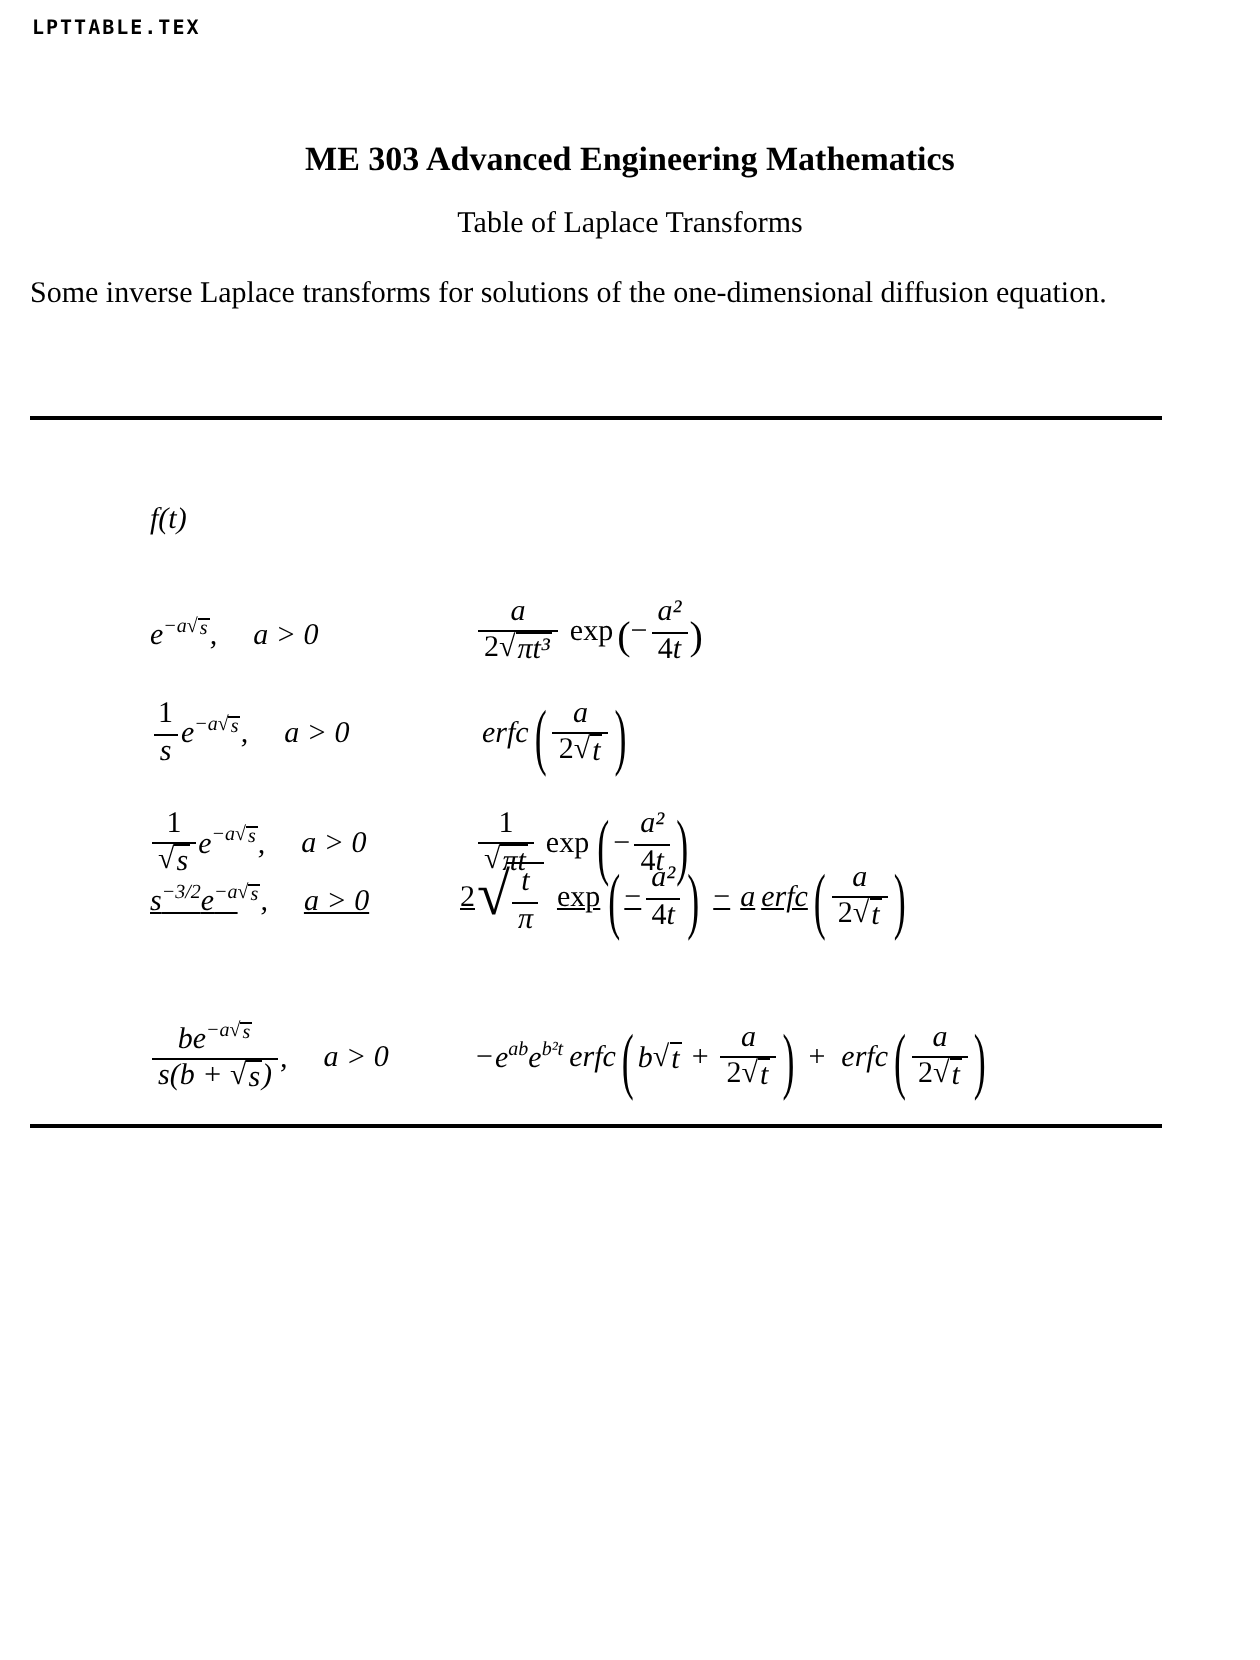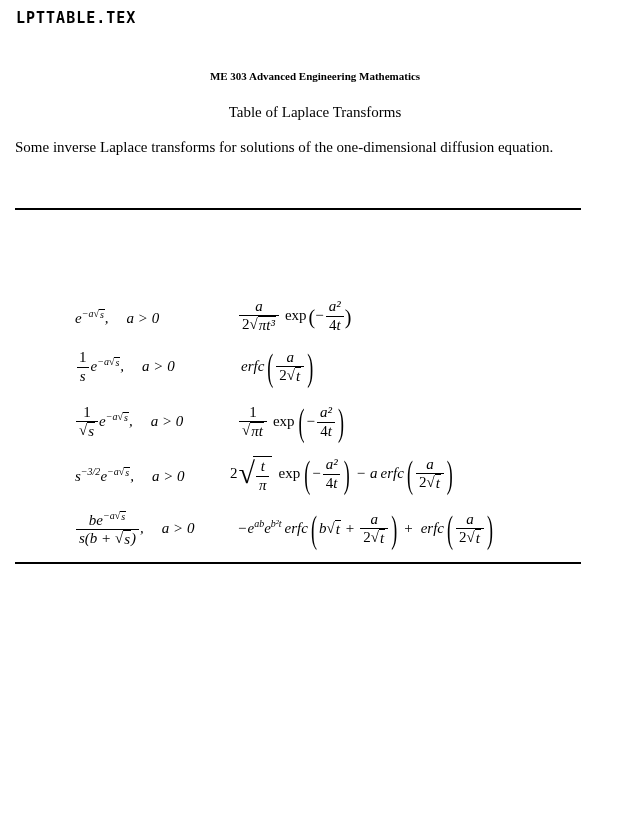--- a/index.html
+++ b/index.html
@@ -4,45 +4,45 @@
 <style>
   * { margin:0; padding:0; box-sizing:border-box; }
   html,body { background:#ffffff; }
   body {
     width:630px; height:830px; position:relative; overflow:hidden;
     color:#000; font-family:"Liberation Serif","DejaVu Serif",serif;
   }
   .filename {
     position:absolute; top:9px; left:16px;
     font-family:"DejaVu Sans Mono","Liberation Mono",monospace;
-    font-size:15px; font-weight:bold; letter-spacing:1px;
+    font-size:10px; font-weight:bold; letter-spacing:1px;
   }
   .title {
     position:absolute; top:70px; left:0; width:100%;
-    text-align:center; font-size:11px; font-weight:bold;
+    text-align:center; font-size:17px; font-weight:bold;
   }
   .subtitle {
     position:absolute; top:104px; left:0; width:100%;
     text-align:center; font-size:15px;
   }
   .desc {
     position:absolute; top:136px; left:15px; width:566px;
     font-size:15px; line-height:22px; text-align:justify;
   }
   .rule { position:absolute; left:15px; width:566px; border-top:2px solid #000; }
   .rule1 { top:208px; }
   .rule2 { top:562px; }
 
   
   .trow { position:absolute; left:75px; display:flex; align-items:center; width:505px; }
   .thead { top:252px; height:30px; align-items:flex-start; }
   .r1 { top:294px; height:46px; }
   .r2 { top:344px; height:48px; }
   .r3 { top:397px; height:52px; }
-  .r4 { top:449px; height:52px; }
+  .r4 { top:424px; height:52px;text-decoration:underline; }
   .r5 { top:503px; height:54px; }
   .c1 { flex:0 0 163px; }
   .c2 { flex:1 1 auto; }
   .r4 .c2 { margin-left:-8px; }
   .m  { font-size:15px; font-style:italic; white-space:nowrap; }
   .rm { font-style:normal; }
   .sp { font-size:10px; vertical-align:6px; }
   .sp .rb, .sp .rs { line-height:1.0; }
   .cm { }
   .cond { margin-left:18px; }
@@ -76,20 +76,21 @@
 <body>
 
 <div class="filename">LPTTABLE.TEX</div>
 <div class="title">ME 303 Advanced Engineering Mathematics</div>
 <div class="subtitle">Table of Laplace Transforms</div>
 <div class="desc">Some inverse Laplace transforms for solutions of the one-dimensional diffusion equation.</div>
 <div class="rule rule1"></div>
 <div class="rule rule2"></div>
 
 <div class="trow thead">
+  <div class="c2 m">f(t)</div>
 </div>
 
 <div class="trow r1">
   <div class="c1 m"><span>e</span><span class="sp"><span>−a</span><span class="rt">
           <span class="rs">√</span>
           <span class="rb">s</span>
         </span></span><span class="cm">,</span><span class="cond">a &gt; 0</span></div>
   <div class="c2 m"><span class="fr">
         <span class="nu">a</span>
         <span class="de"><span class="rm">2</span><span class="rt">

